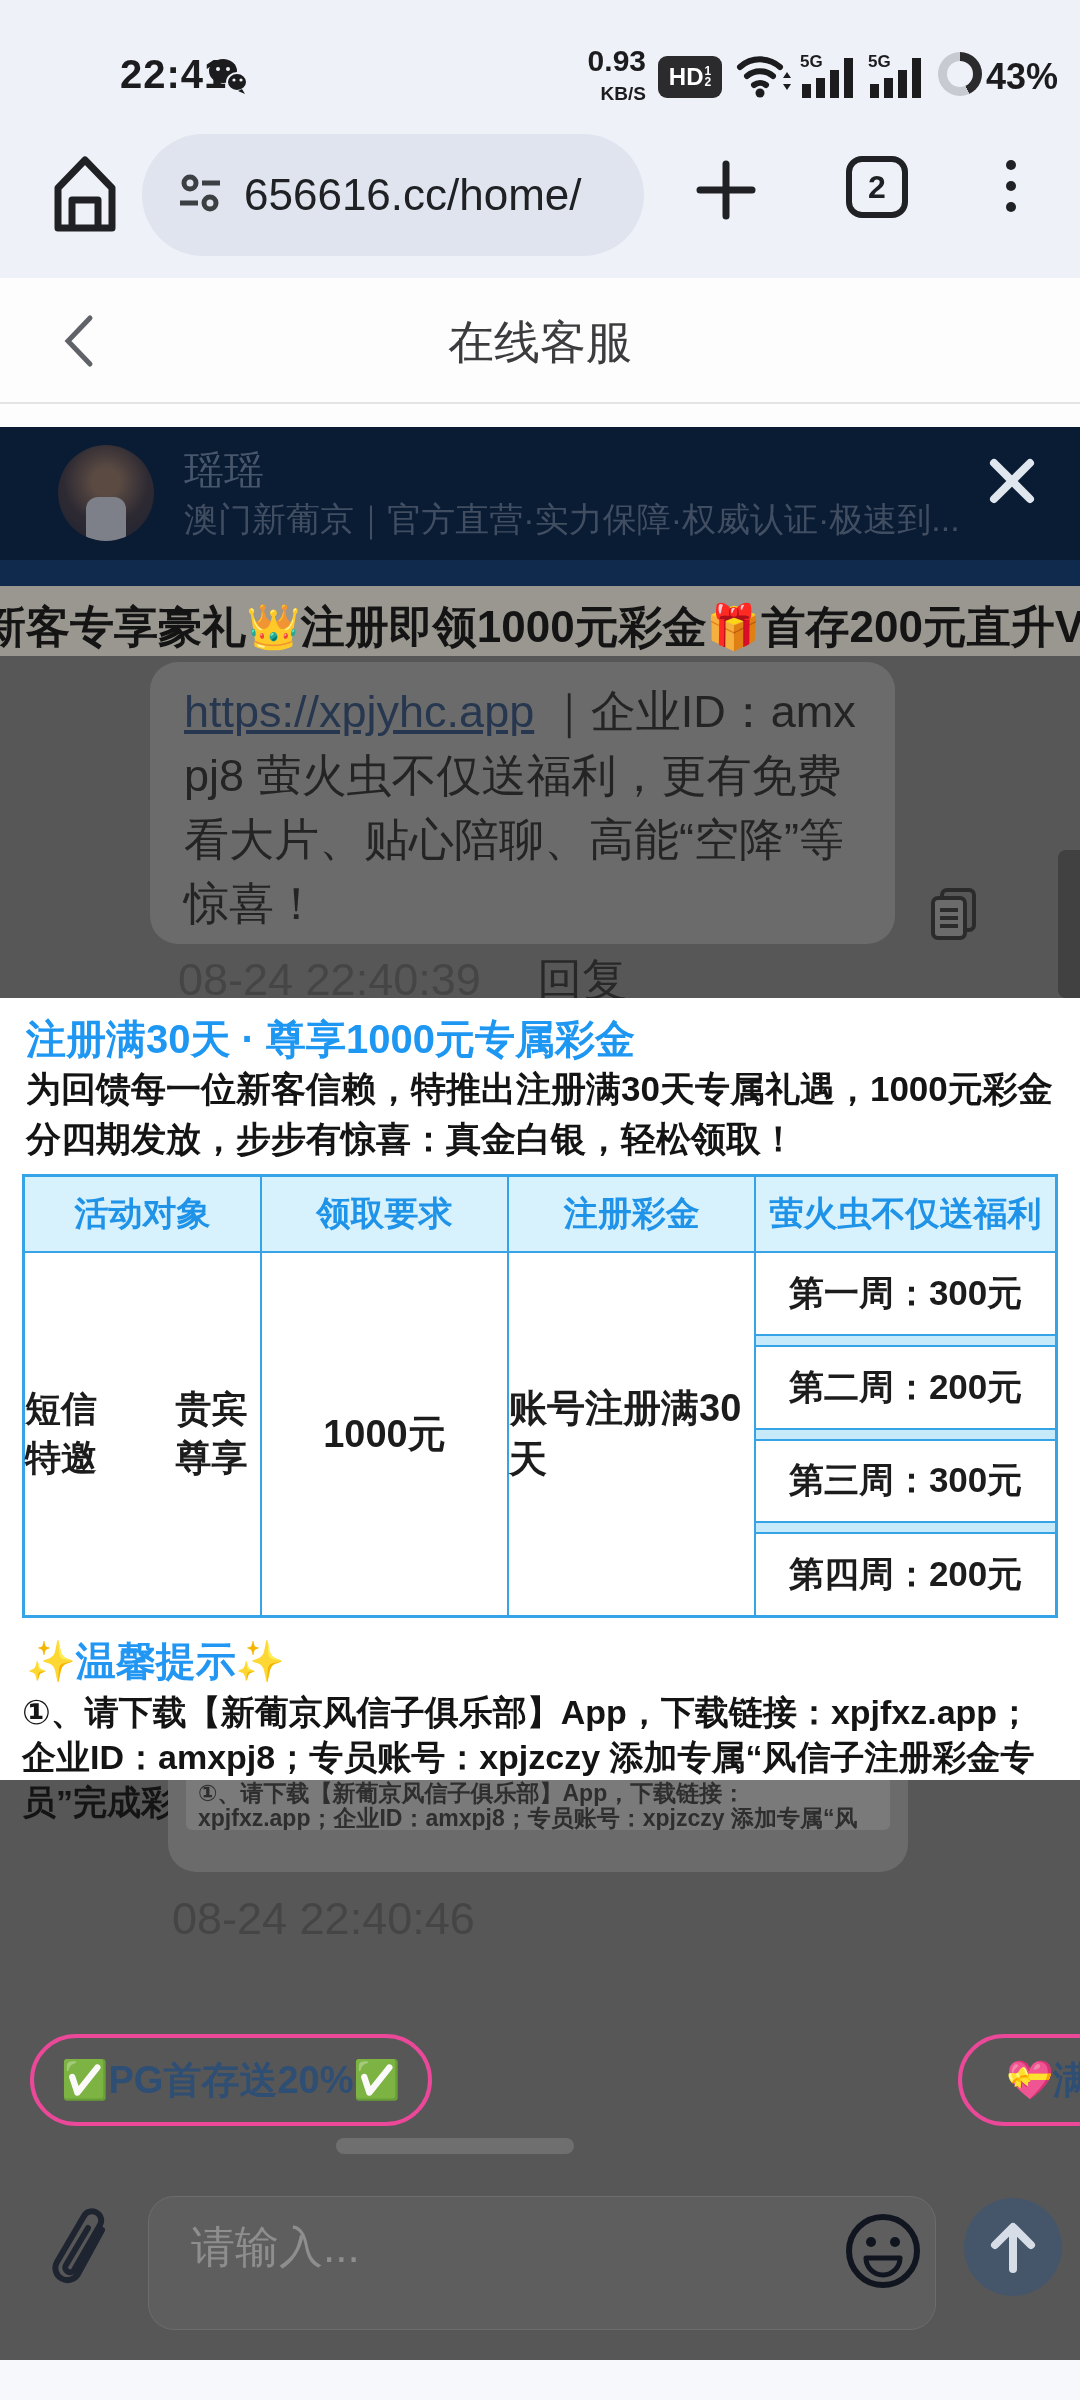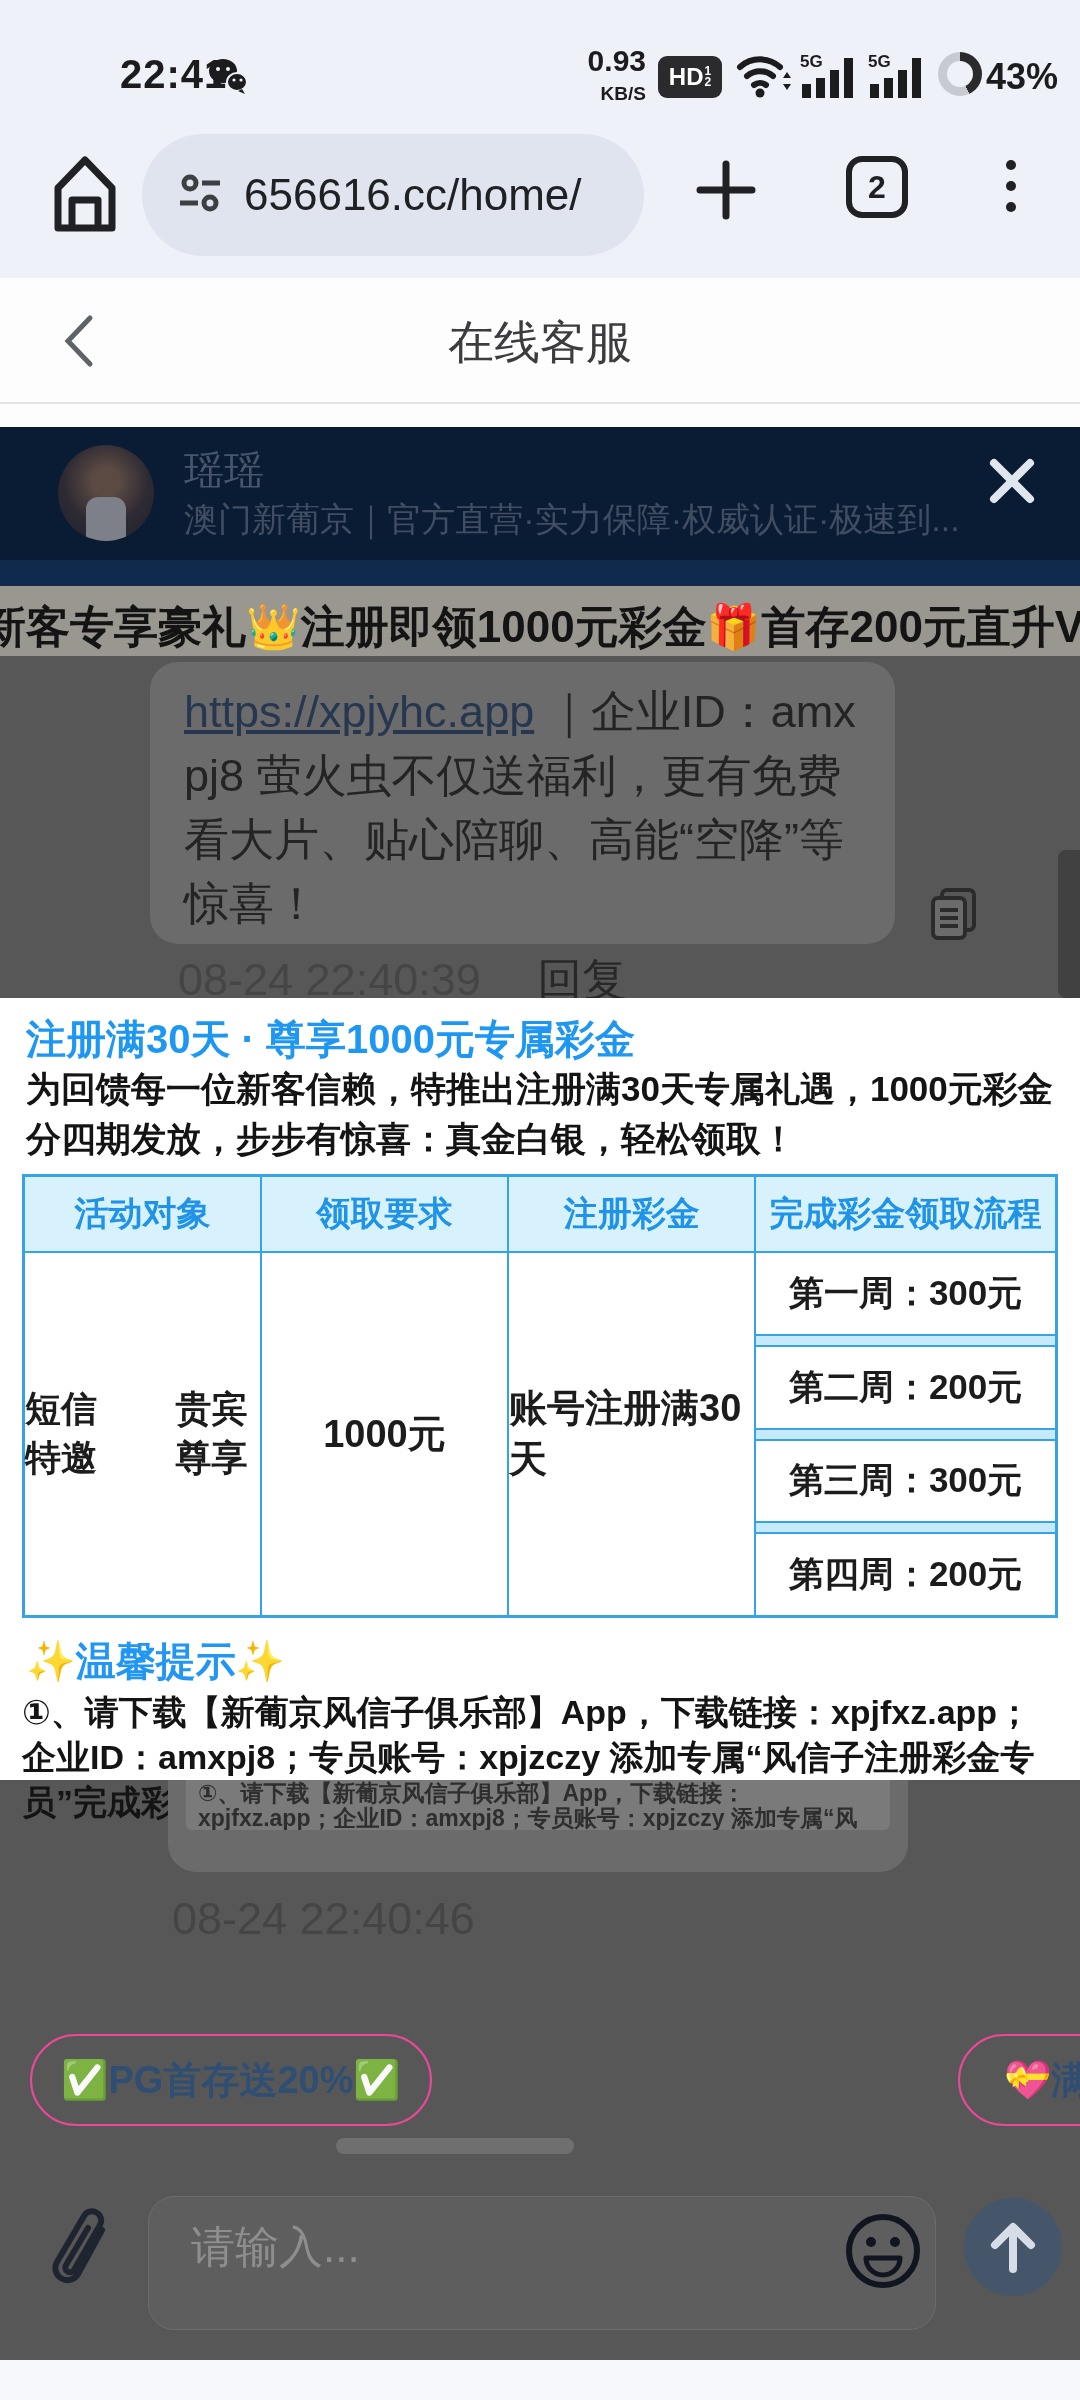--- a/index.html
+++ b/index.html
@@ -92,21 +92,21 @@
   #popup-note{left:22px;top:692px;width:1040px;font-size:34px;line-height:45px;font-weight:700;color:#141414;}
 
   
   #bubble2{left:168px;top:1780px;width:740px;height:92px;background:#6b6b6b;border-radius:0 0 28px 28px;}
   #note-box{position:absolute;left:18px;top:0px;width:704px;height:50px;background:#7a7a7a;border-radius:0 0 6px 6px;
     overflow:hidden;box-sizing:border-box;padding:1px 12px;}
   #note-box p{margin:0;font-size:23px;line-height:25px;color:#2e2e2e;font-weight:600;}
   #ts2{left:172px;top:1893px;font-size:45px;color:#454545;}
 
   
-  .qr{top:2034px;height:92px;border:2px solid #ec4899;border-radius:46px;box-sizing:border-box;
+  .qr{top:2034px;height:92px;border:4px solid #ec4899;border-radius:46px;box-sizing:border-box;
     display:flex;align-items:center;justify-content:center;font-size:38px;font-weight:600;color:#2e4e74;
     white-space:nowrap;overflow:hidden;}
   #qr1{left:30px;width:402px;}
   #qr2{left:478px;width:434px;}
   #qr3{left:958px;width:240px;justify-content:flex-start;padding-left:44px;}
   #scroll-pill{left:336px;top:2138px;width:238px;height:16px;background:#6f6f6f;border-radius:8px;}
 
   
   #clip-btn{left:46px;top:2208px;}
   #input-box{left:148px;top:2196px;width:788px;height:134px;background:#5e5e5e;border:1px solid #6c6c6c;
@@ -262,21 +262,21 @@
   </div>
 
   <div class="abs" id="popup">
     <span class="abs" id="popup-title">注册满30天 · 尊享1000元专属彩金</span>
     <div class="abs" id="popup-desc">为回馈每一位新客信赖，特推出注册满30天专属礼遇，1000元彩金分四期发放，步步有惊喜：真金白银，轻松领取！</div>
 
     <div class="abs" id="promo-table">
       <div class="th">活动对象</div>
       <div class="th">领取要求</div>
       <div class="th">注册彩金</div>
-      <div class="th no-r">完成彩金领取流程</div>
+      <div class="th no-r">萤火虫不仅送福利</div>
 
       <div class="td" id="td-audience">
         <span>短信特邀</span>
         <span>贵宾尊享</span>
       </div>
       <div class="td">1000元</div>
       <div class="td">账号注册满30天</div>
       <div class="td no-r" id="td-weeks">
         <div class="week">第一周：300元</div>
         <div class="week">第二周：200元</div>

